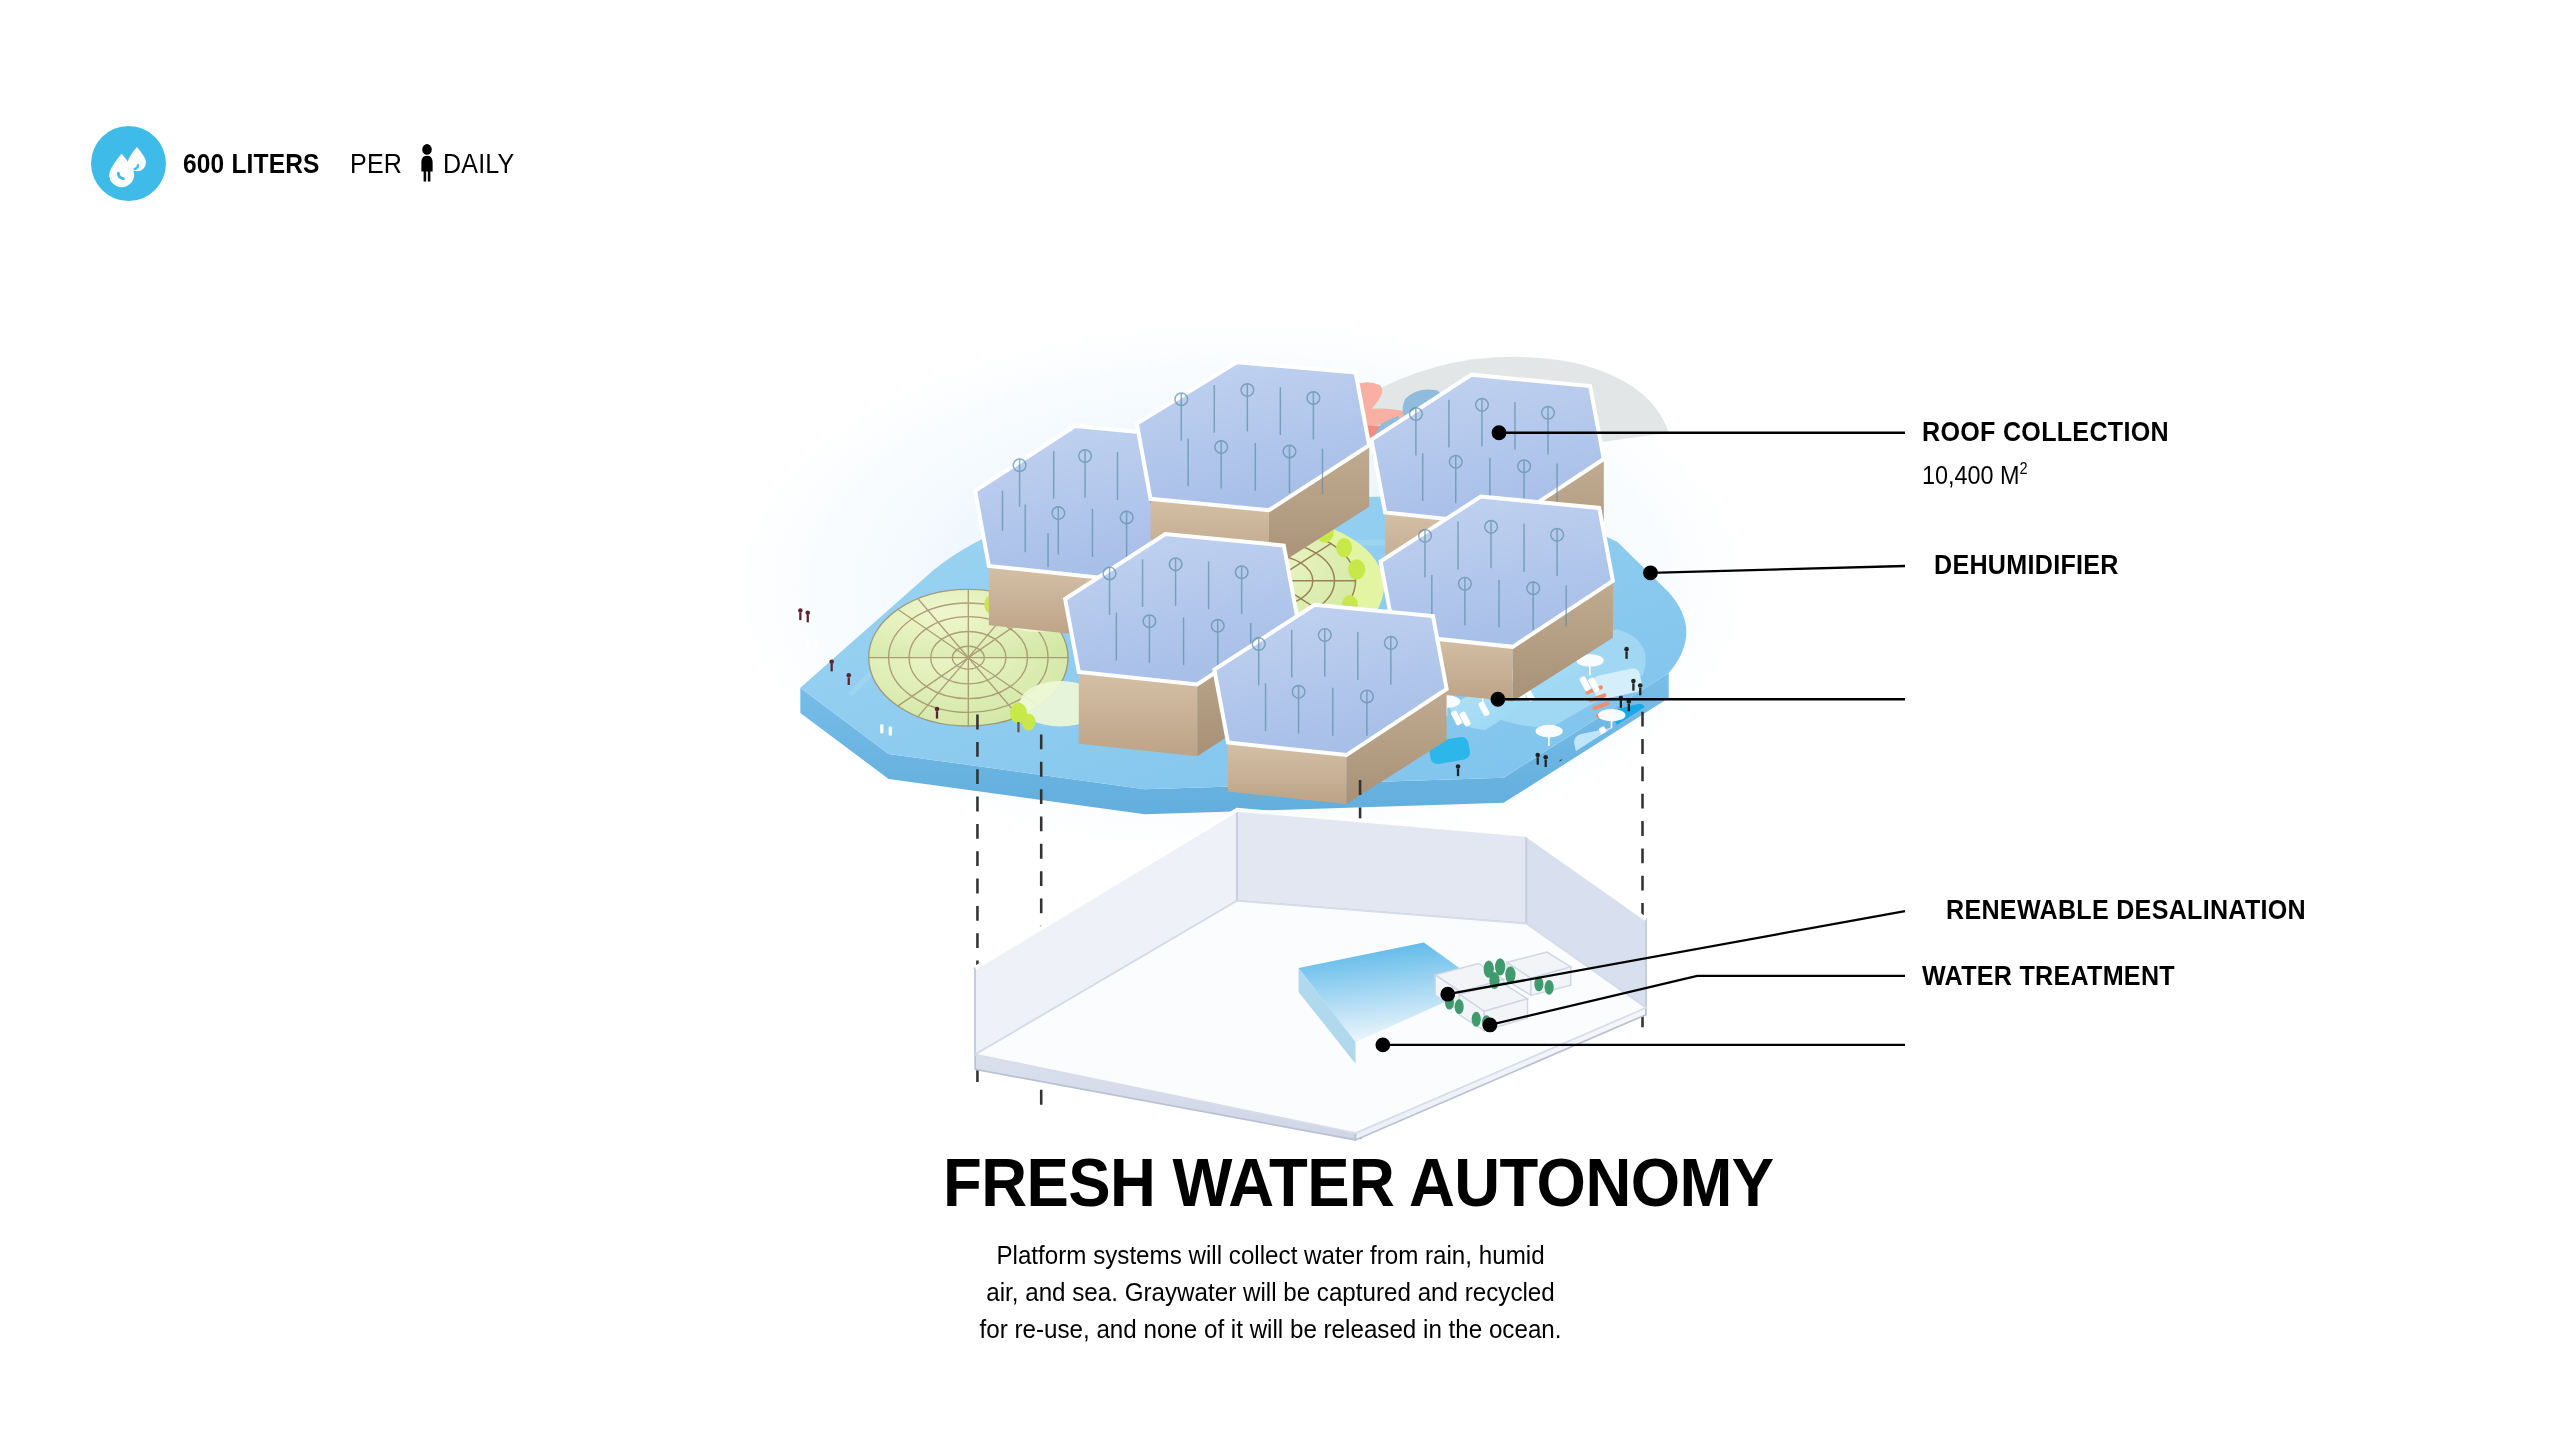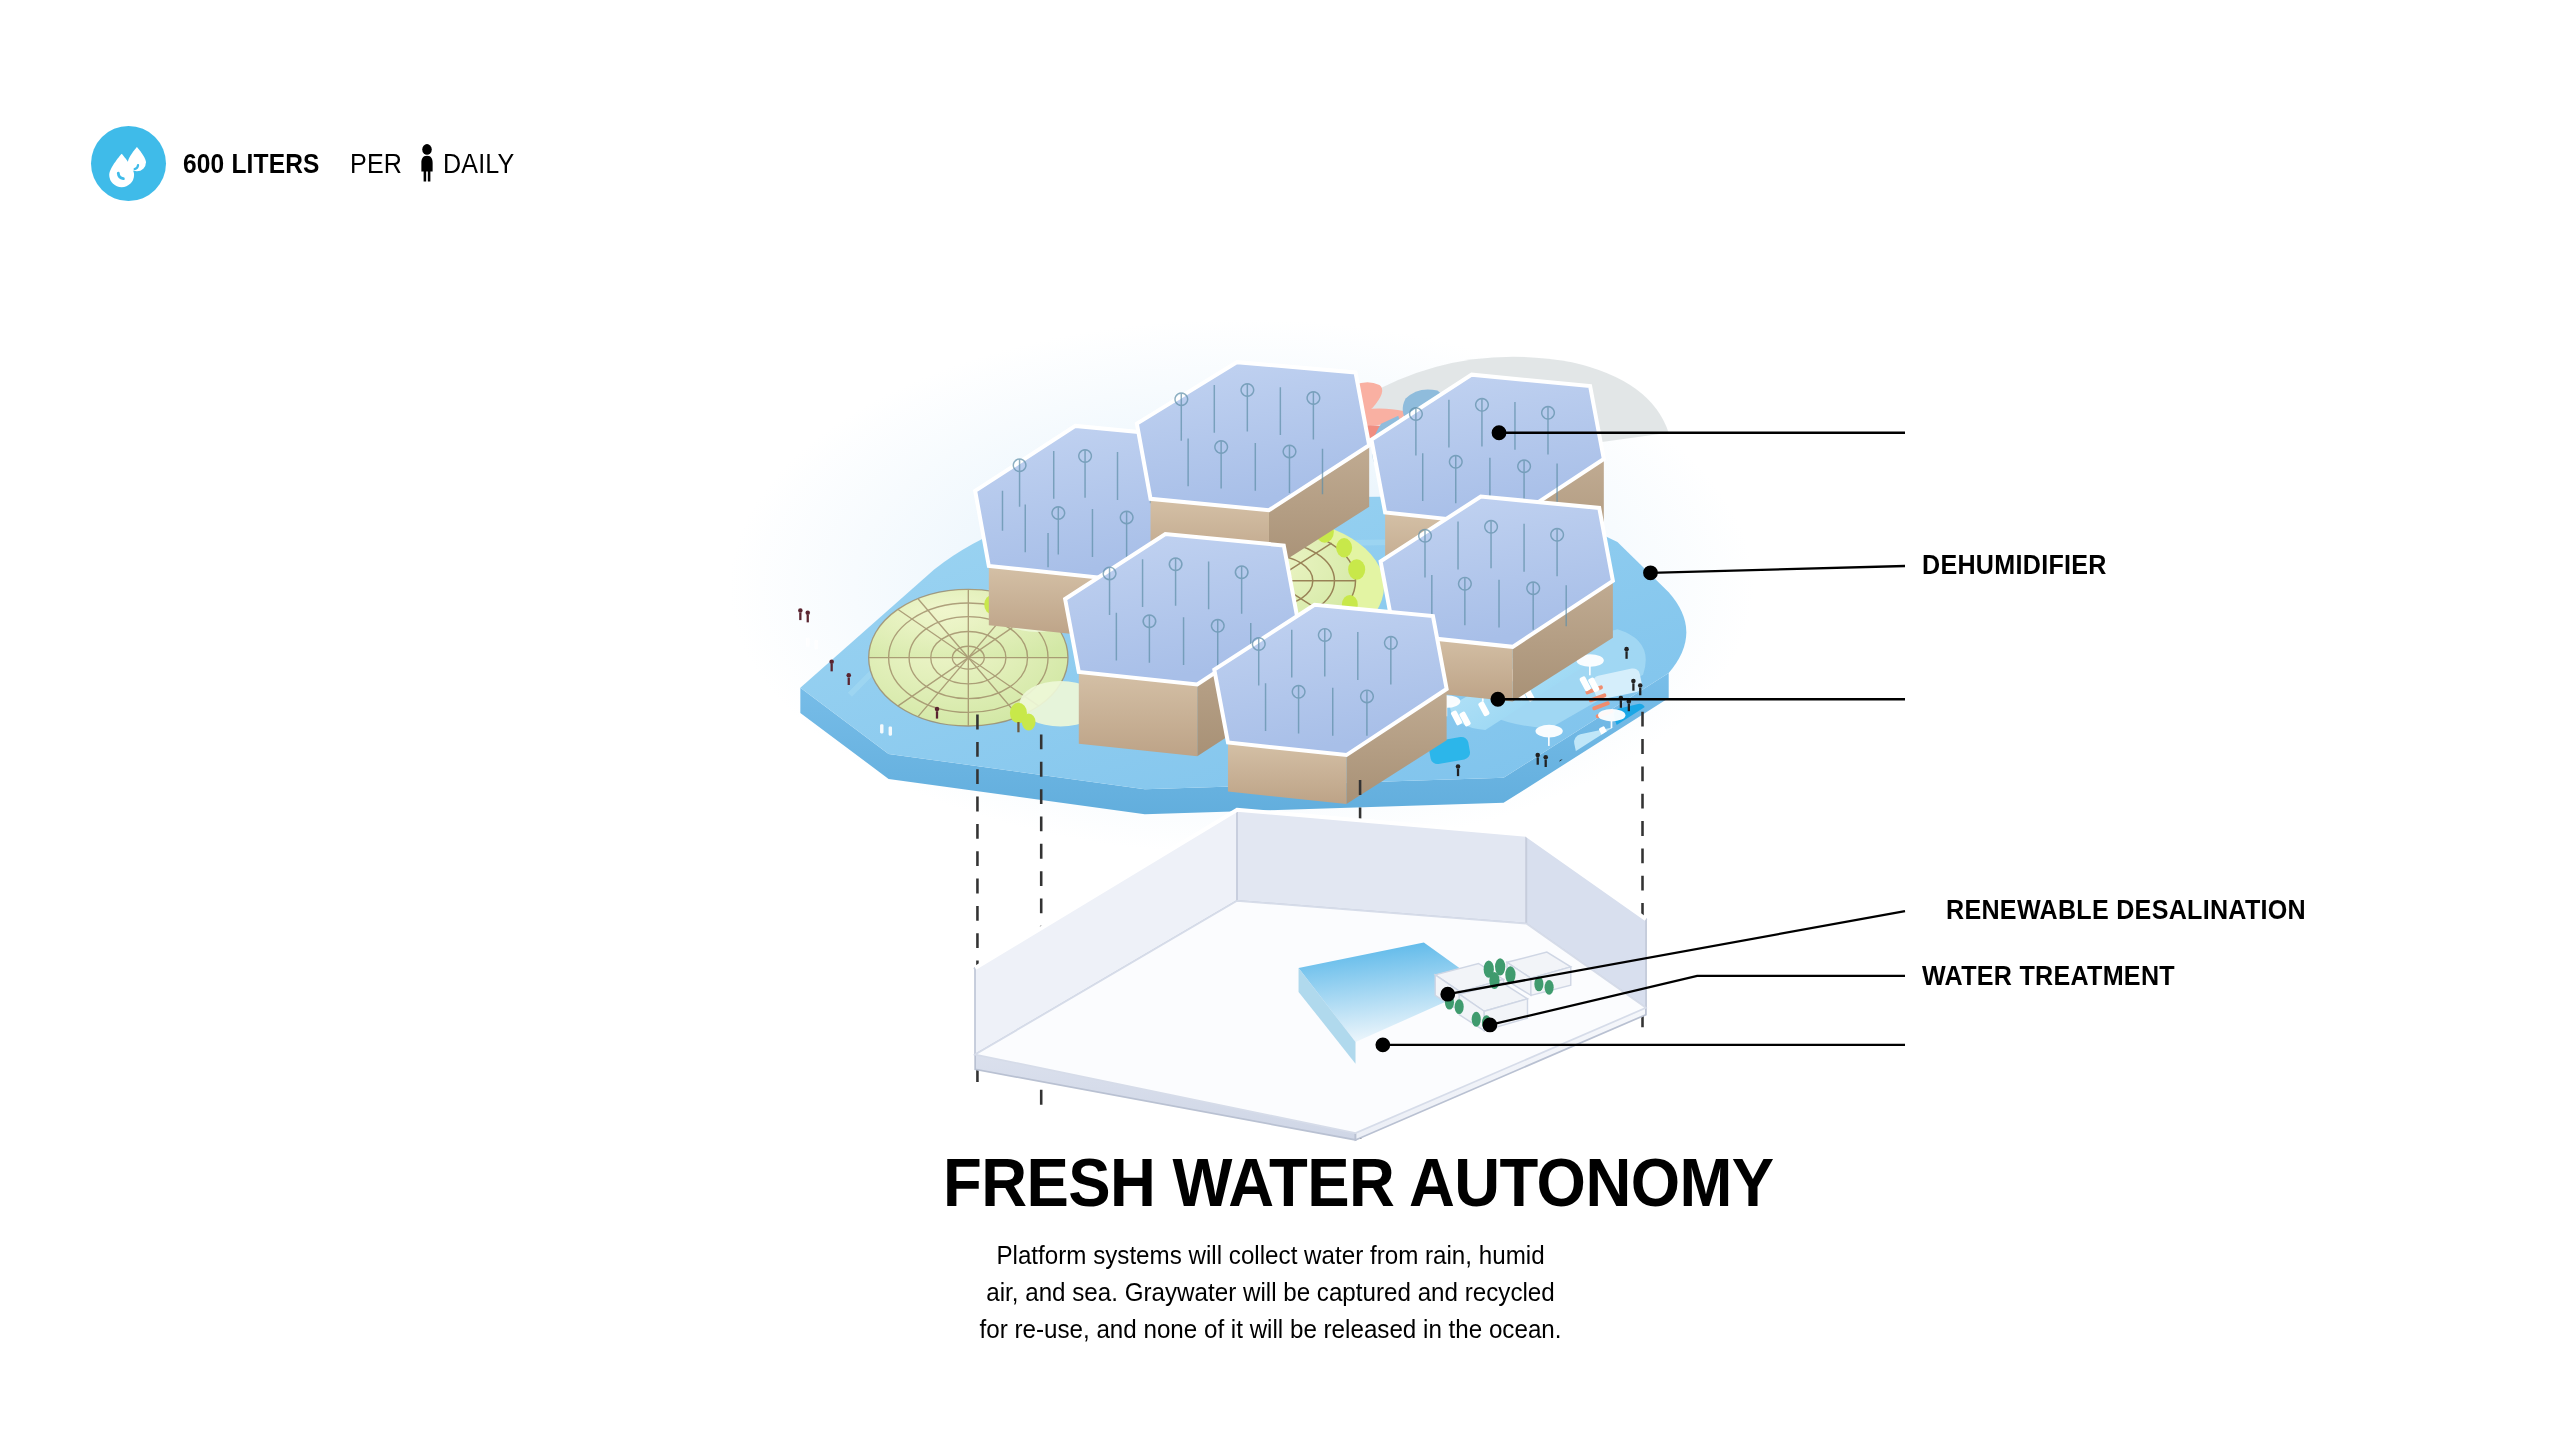--- a/index.html
+++ b/index.html
@@ -474,22 +474,28 @@
       <span class="badge-strong">600 LITERS</span>
       <span class="badge-light" style="margin-left:8px;">PER</span>
       <svg id="person-icon" width="18" height="39" viewBox="0 0 32 68">
         <ellipse cx="16" cy="9" rx="8.5" ry="9.5" fill="#000"></ellipse>
         <path d="M16 20 c-8 0 -10 6 -10 13 l0 15 l4 0 l0 18 l4.5 0 l0 -18 l3 0 l0 18 l4.5 0 l0 -18 l4 0 l0 -15 c0 -7 -2 -13 -10 -13 z" fill="#000"></path>
       </svg>
       <span class="badge-light">DAILY</span>
     </div>
   </div>
 
-
-  <div class="label-block" style="top:552px;">
+  <div class="label-block" style="top:419px;">
+    <div class="lbl-title">ROOF COLLECTION</div>
+    <div class="lbl-value">
+      <span>10,400 M</span><sup>2</sup>
+    </div>
+  </div>
+
+  <div class="label-block" style="top:552px;margin-left:12px;">
     <div class="lbl-title">DEHUMIDIFIER</div>
   </div>
 
 
   <div class="label-block" style="top:897px;margin-left:24px;">
     <div class="lbl-title">RENEWABLE DESALINATION</div>
   </div>
 
   <div class="label-block" style="top:963px;">
     <div class="lbl-title">WATER TREATMENT</div>

